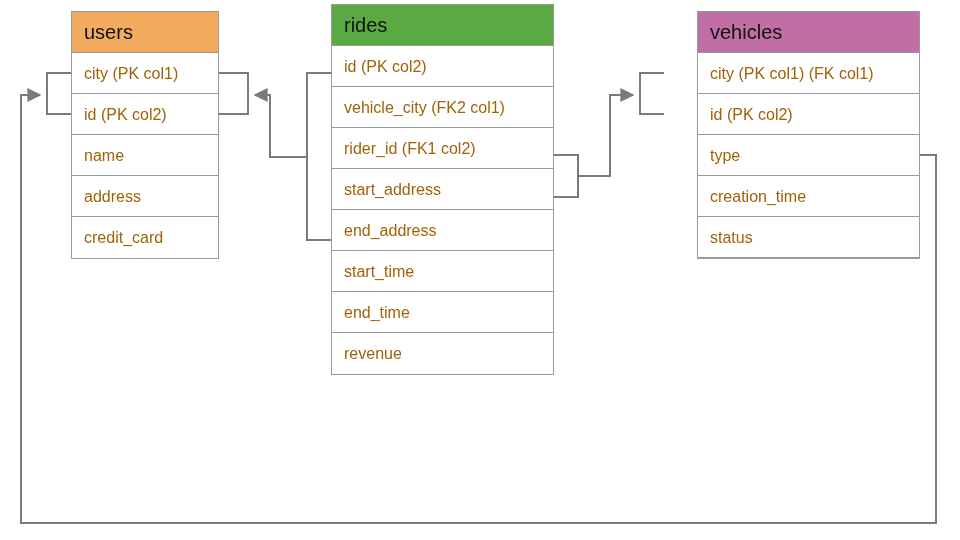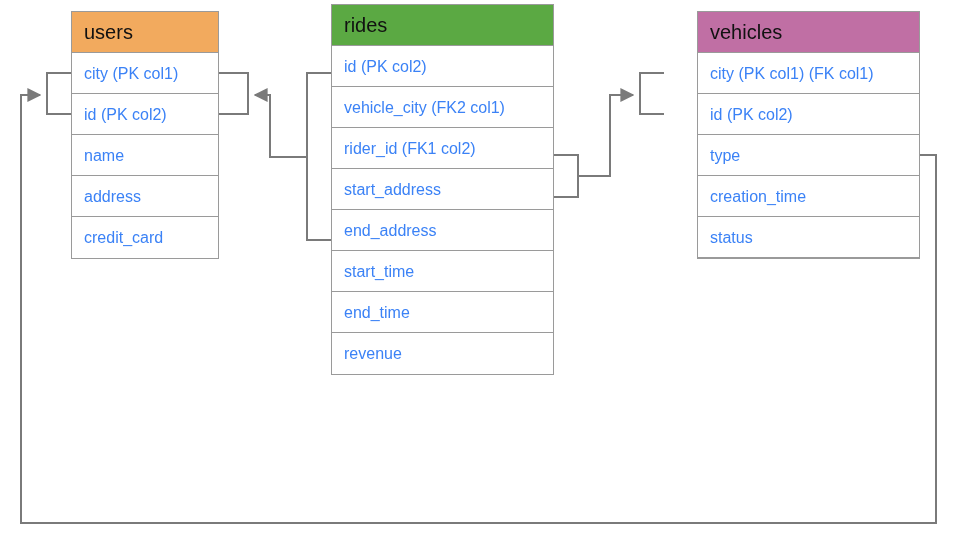--- a/index.html
+++ b/index.html
@@ -44,21 +44,21 @@
     border-bottom: 1px solid #9a9a9a;
     white-space: nowrap;
     overflow: hidden;
   }
   .entity-field {
     box-sizing: border-box;
     height: 41px;
     line-height: 41px;
     padding: 0 0 0 12px;
     font-size: 16px;
-    color: #3b82f6;
+    color: #a16207;
     border-bottom: 1px solid #9a9a9a;
     white-space: nowrap;
     overflow: hidden;
   }
   .entity-field.last {
     border-bottom: none;
   }
   #users  { left: 71px;  top: 11px; width: 148px; }
   #rides  { left: 331px; top: 4px; width: 223px; }
   #vehicles { left: 664px; top: 11px; width: 223px; margin-left: 33px; }

